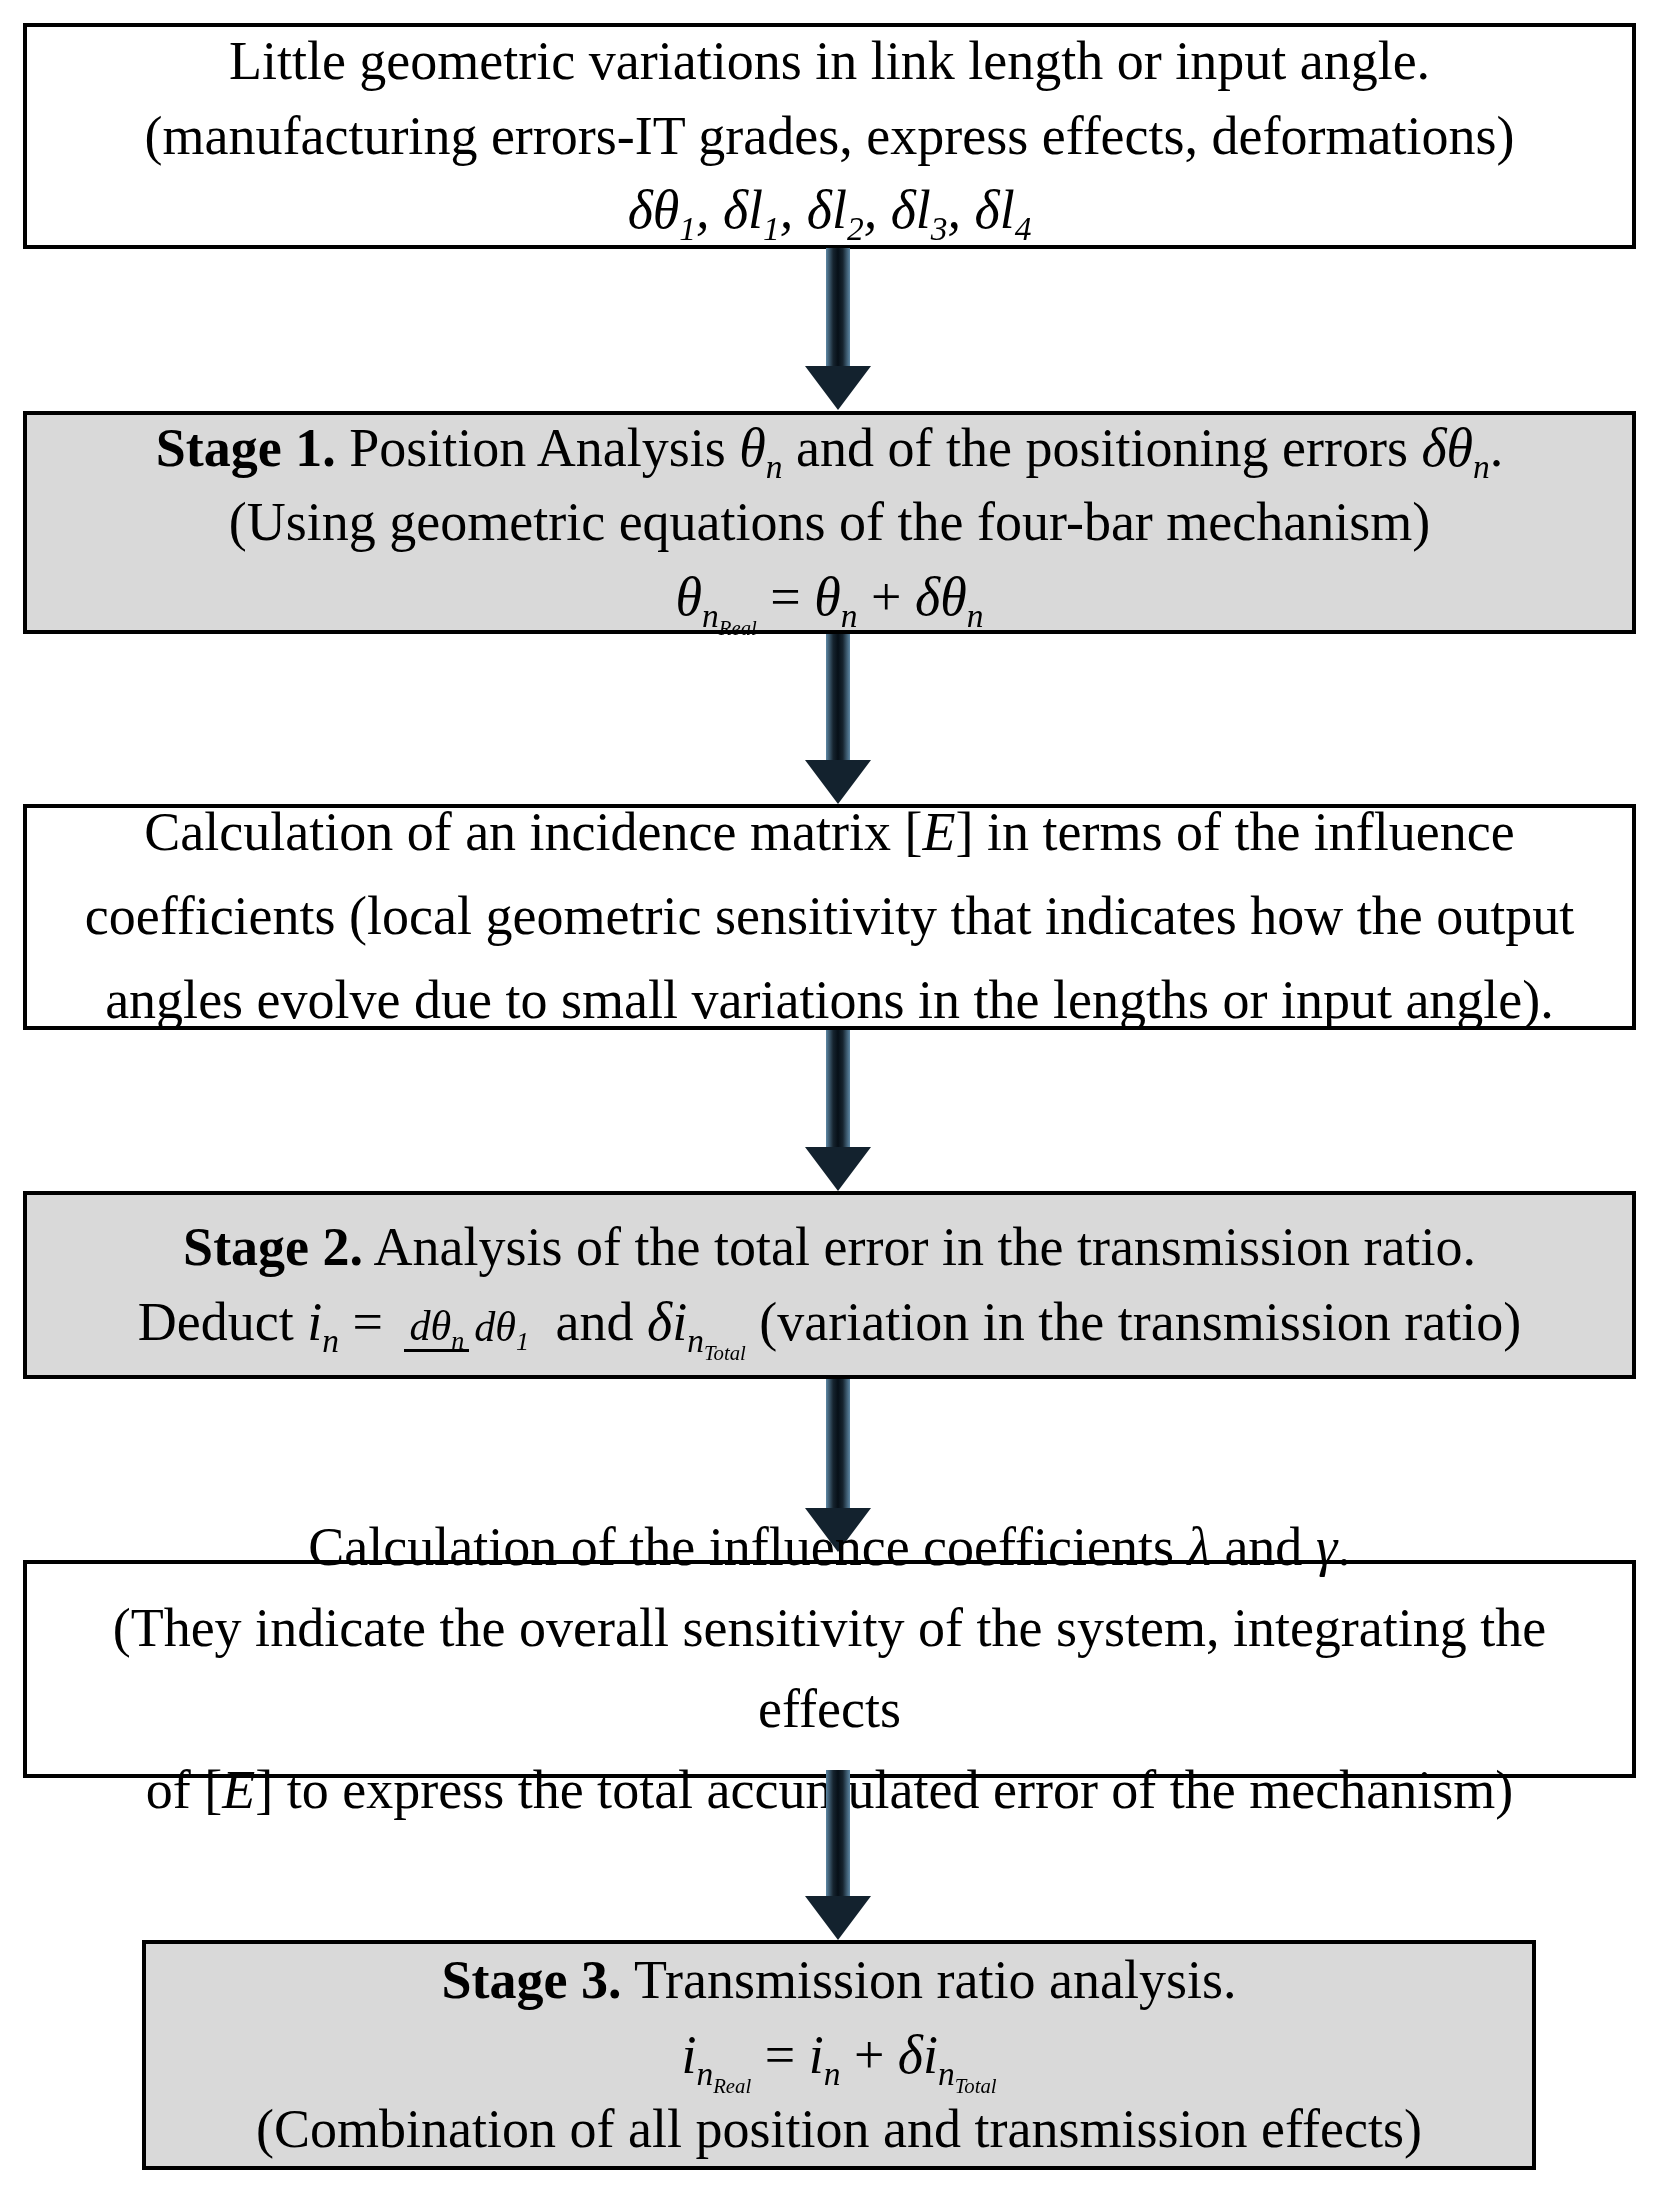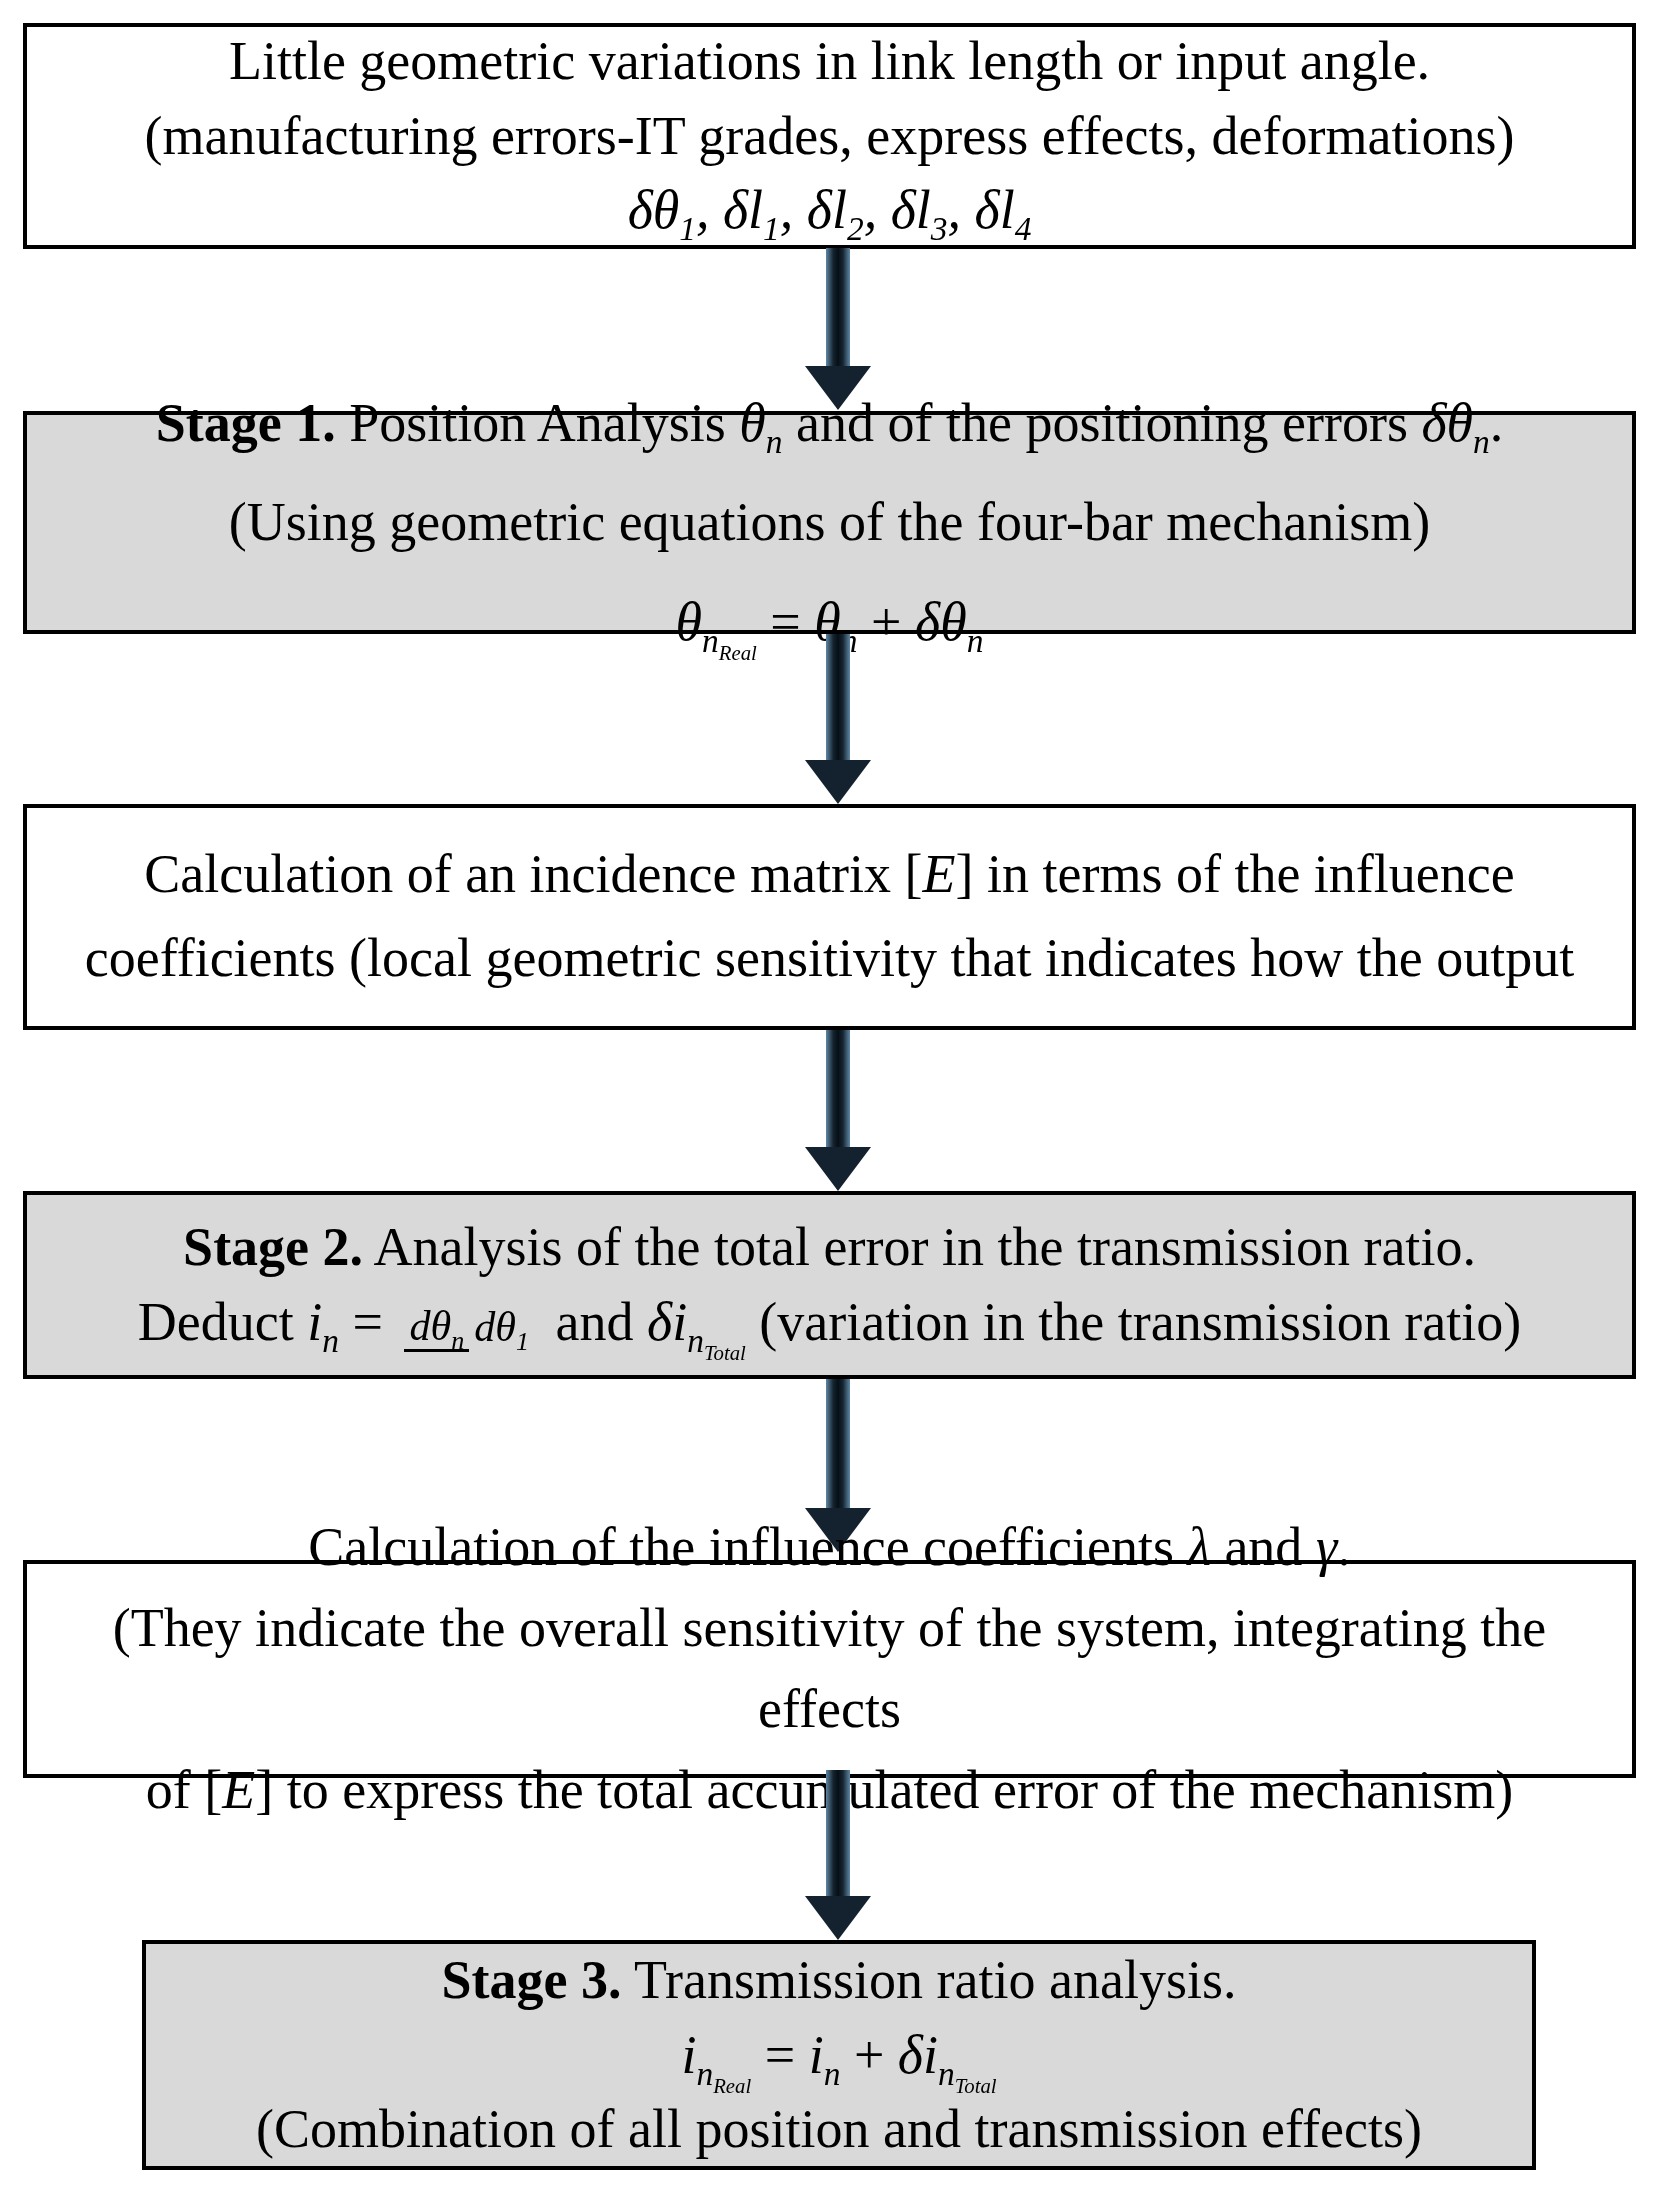--- a/index.html
+++ b/index.html
@@ -22,21 +22,21 @@
     font-size: 54px;
     line-height: 1.38;
     padding: 8px 15px;
   }
   .box.white { background: var(--box-fill-white, #ffffff); }
   .box.gray  { background: var(--box-fill-gray, #d9d9d9); }
   .line { width: 100%; }
 
   
   .b1 { left: 23px;  top: 23px;   width: 1613px; height: 226px; }
-  .b2 { left: 23px;  top: 411px;  width: 1613px; height: 223px; gap: 25px; }
+  .b2 { left: 23px;  top: 411px;  width: 1613px; height: 223px; }
   .b3 { left: 23px;  top: 804px;  width: 1613px; height: 226px; line-height: 1.55; }
   .b4 { left: 23px;  top: 1191px; width: 1613px; height: 188px; align-items: center; }
   .b5 { left: 23px;  top: 1552px; width: 1613px; height: 218px; line-height: 1.5; margin-top: 8px; }
   .b6 { left: 142px; top: 1940px; width: 1394px; height: 230px; }
 
   
   .arrow {
     position: absolute;
     left: 838px;
     transform: translateX(-50%);
@@ -102,20 +102,21 @@
 </div>
 
 <div class="arrow a2">
   <div class="shaft"></div>
   <div class="head"></div>
 </div>
 
 <div class="box white b3">
   <div class="line">Calculation of an incidence matrix [<i>E</i>] in terms of the influence</div>
   <div class="line">coefficients (local geometric sensitivity that indicates how the output</div>
+  <div class="line">angles evolve due to small variations in the lengths or input angle).</div>
 </div>
 
 <div class="arrow a3">
   <div class="shaft"></div>
   <div class="head"></div>
 </div>
 
 <div class="box gray b4">
   <div class="line"><b>Stage 2.</b> Analysis of the total error in the transmission ratio.</div>
   <div class="line">Deduct <i>i<sub>n</sub></i> = <span class="frac">

